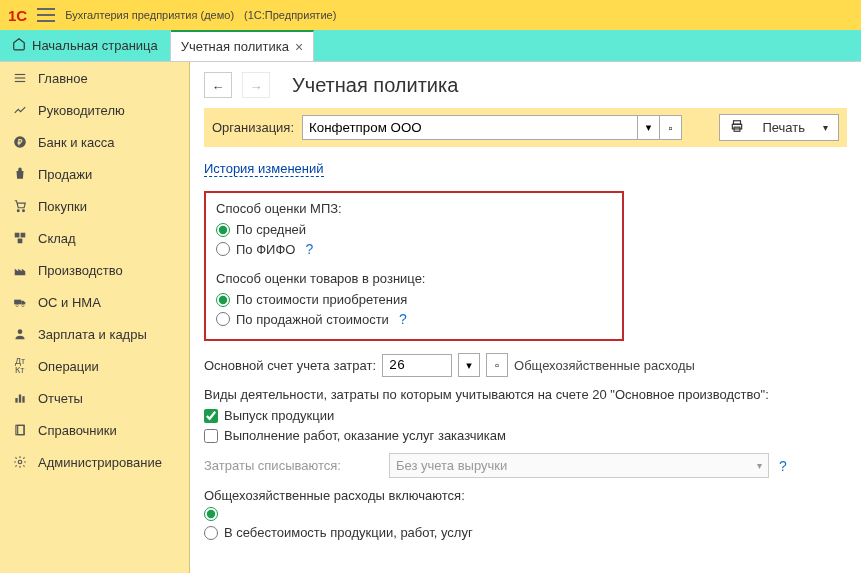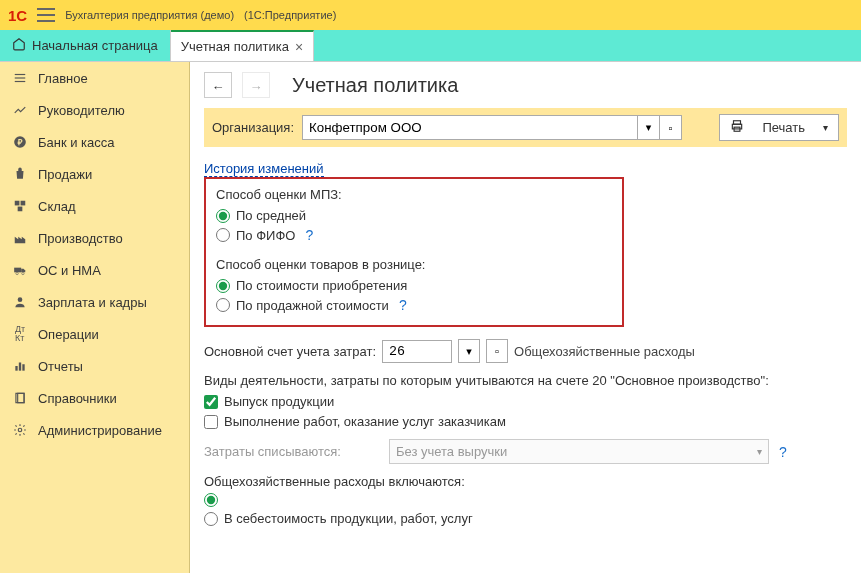--- a/index.html
+++ b/index.html
@@ -28,21 +28,21 @@
 .nav-btn.disabled { opacity: 0.4; cursor: default; }
 .page-title { font-size: 20px; color: #333; margin-left: 12px; }
 
 .org-row { background: #ffe79c; padding: 6px 8px; display: flex; align-items: center; gap: 8px; margin-bottom: 14px; }
 .org-label { font-size: 13px; }
 .org-input-wrap { flex: 1; display: flex; max-width: 380px; }
 .org-input { flex: 1; border: 1px solid #aaa; padding: 4px 6px; background: #fff; }
 .org-btn { width: 22px; border: 1px solid #aaa; border-left: none; background: #fff; cursor: pointer; font-size: 11px; }
 .print-btn { border: 1px solid #aaa; background: #fff; padding: 4px 10px; display: flex; align-items: center; gap: 18px; cursor: pointer; margin-left: auto; }
 
-.history-link { color: #0044aa; border-bottom: 1px dashed #0044aa; cursor: pointer; display: inline-block; }
+.history-link { color: #0044aa; border-bottom: 1px dashed #0044aa; cursor: pointer; display: inline-block; margin-bottom: 14px; }
 
 .highlight-box { border: 2px solid #c12a2a; padding: 8px 10px; margin-bottom: 12px; width: 420px; }
 .group-label { margin-bottom: 6px; }
 .radio-row { display: flex; align-items: center; gap: 6px; margin: 4px 0; }
 .help-q { color: #1a6fcc; font-size: 14px; cursor: pointer; margin-left: 4px; }
 input[type=radio] { accent-color: #1a9c4b; width: 14px; height: 14px; }
 input[type=checkbox] { accent-color: #1a9c4b; width: 14px; height: 14px; }
 
 .field-row { display: flex; align-items: center; gap: 6px; margin: 10px 0; }
 .account-input { border: 1px solid #aaa; padding: 3px 6px; width: 70px; font-family: Liberation Mono, monospace; }
@@ -115,20 +115,30 @@
       <div class="sidebar-item">
         <span class="sb-icon">
           <svg width="14" height="14" viewBox="0 0 24 24" fill="#555">
             <path d="M6 7h12l-1 13H7L6 7zm3-3a3 3 0 016 0v3H9V4z"></path>
           </svg>
         </span>
         <span>Продажи</span>
       </div>
       <div class="sidebar-item">
         <span class="sb-icon">
+          <svg width="14" height="14" viewBox="0 0 24 24" fill="none" stroke="#555" stroke-width="2">
+            <circle cx="9" cy="20" r="1.5" fill="#555"></circle>
+            <circle cx="18" cy="20" r="1.5" fill="#555"></circle>
+            <path d="M3 3h3l3 12h10l2-8H7"></path>
+          </svg>
+        </span>
+        <span>Покупки</span>
+      </div>
+      <div class="sidebar-item">
+        <span class="sb-icon">
           <svg width="14" height="14" viewBox="0 0 24 24" fill="#555">
             <rect x="3" y="3" width="8" height="8"></rect>
             <rect x="13" y="3" width="8" height="8"></rect>
             <rect x="8" y="13" width="8" height="8"></rect>
           </svg>
         </span>
         <span>Склад</span>
       </div>
       <div class="sidebar-item">
         <span class="sb-icon">

